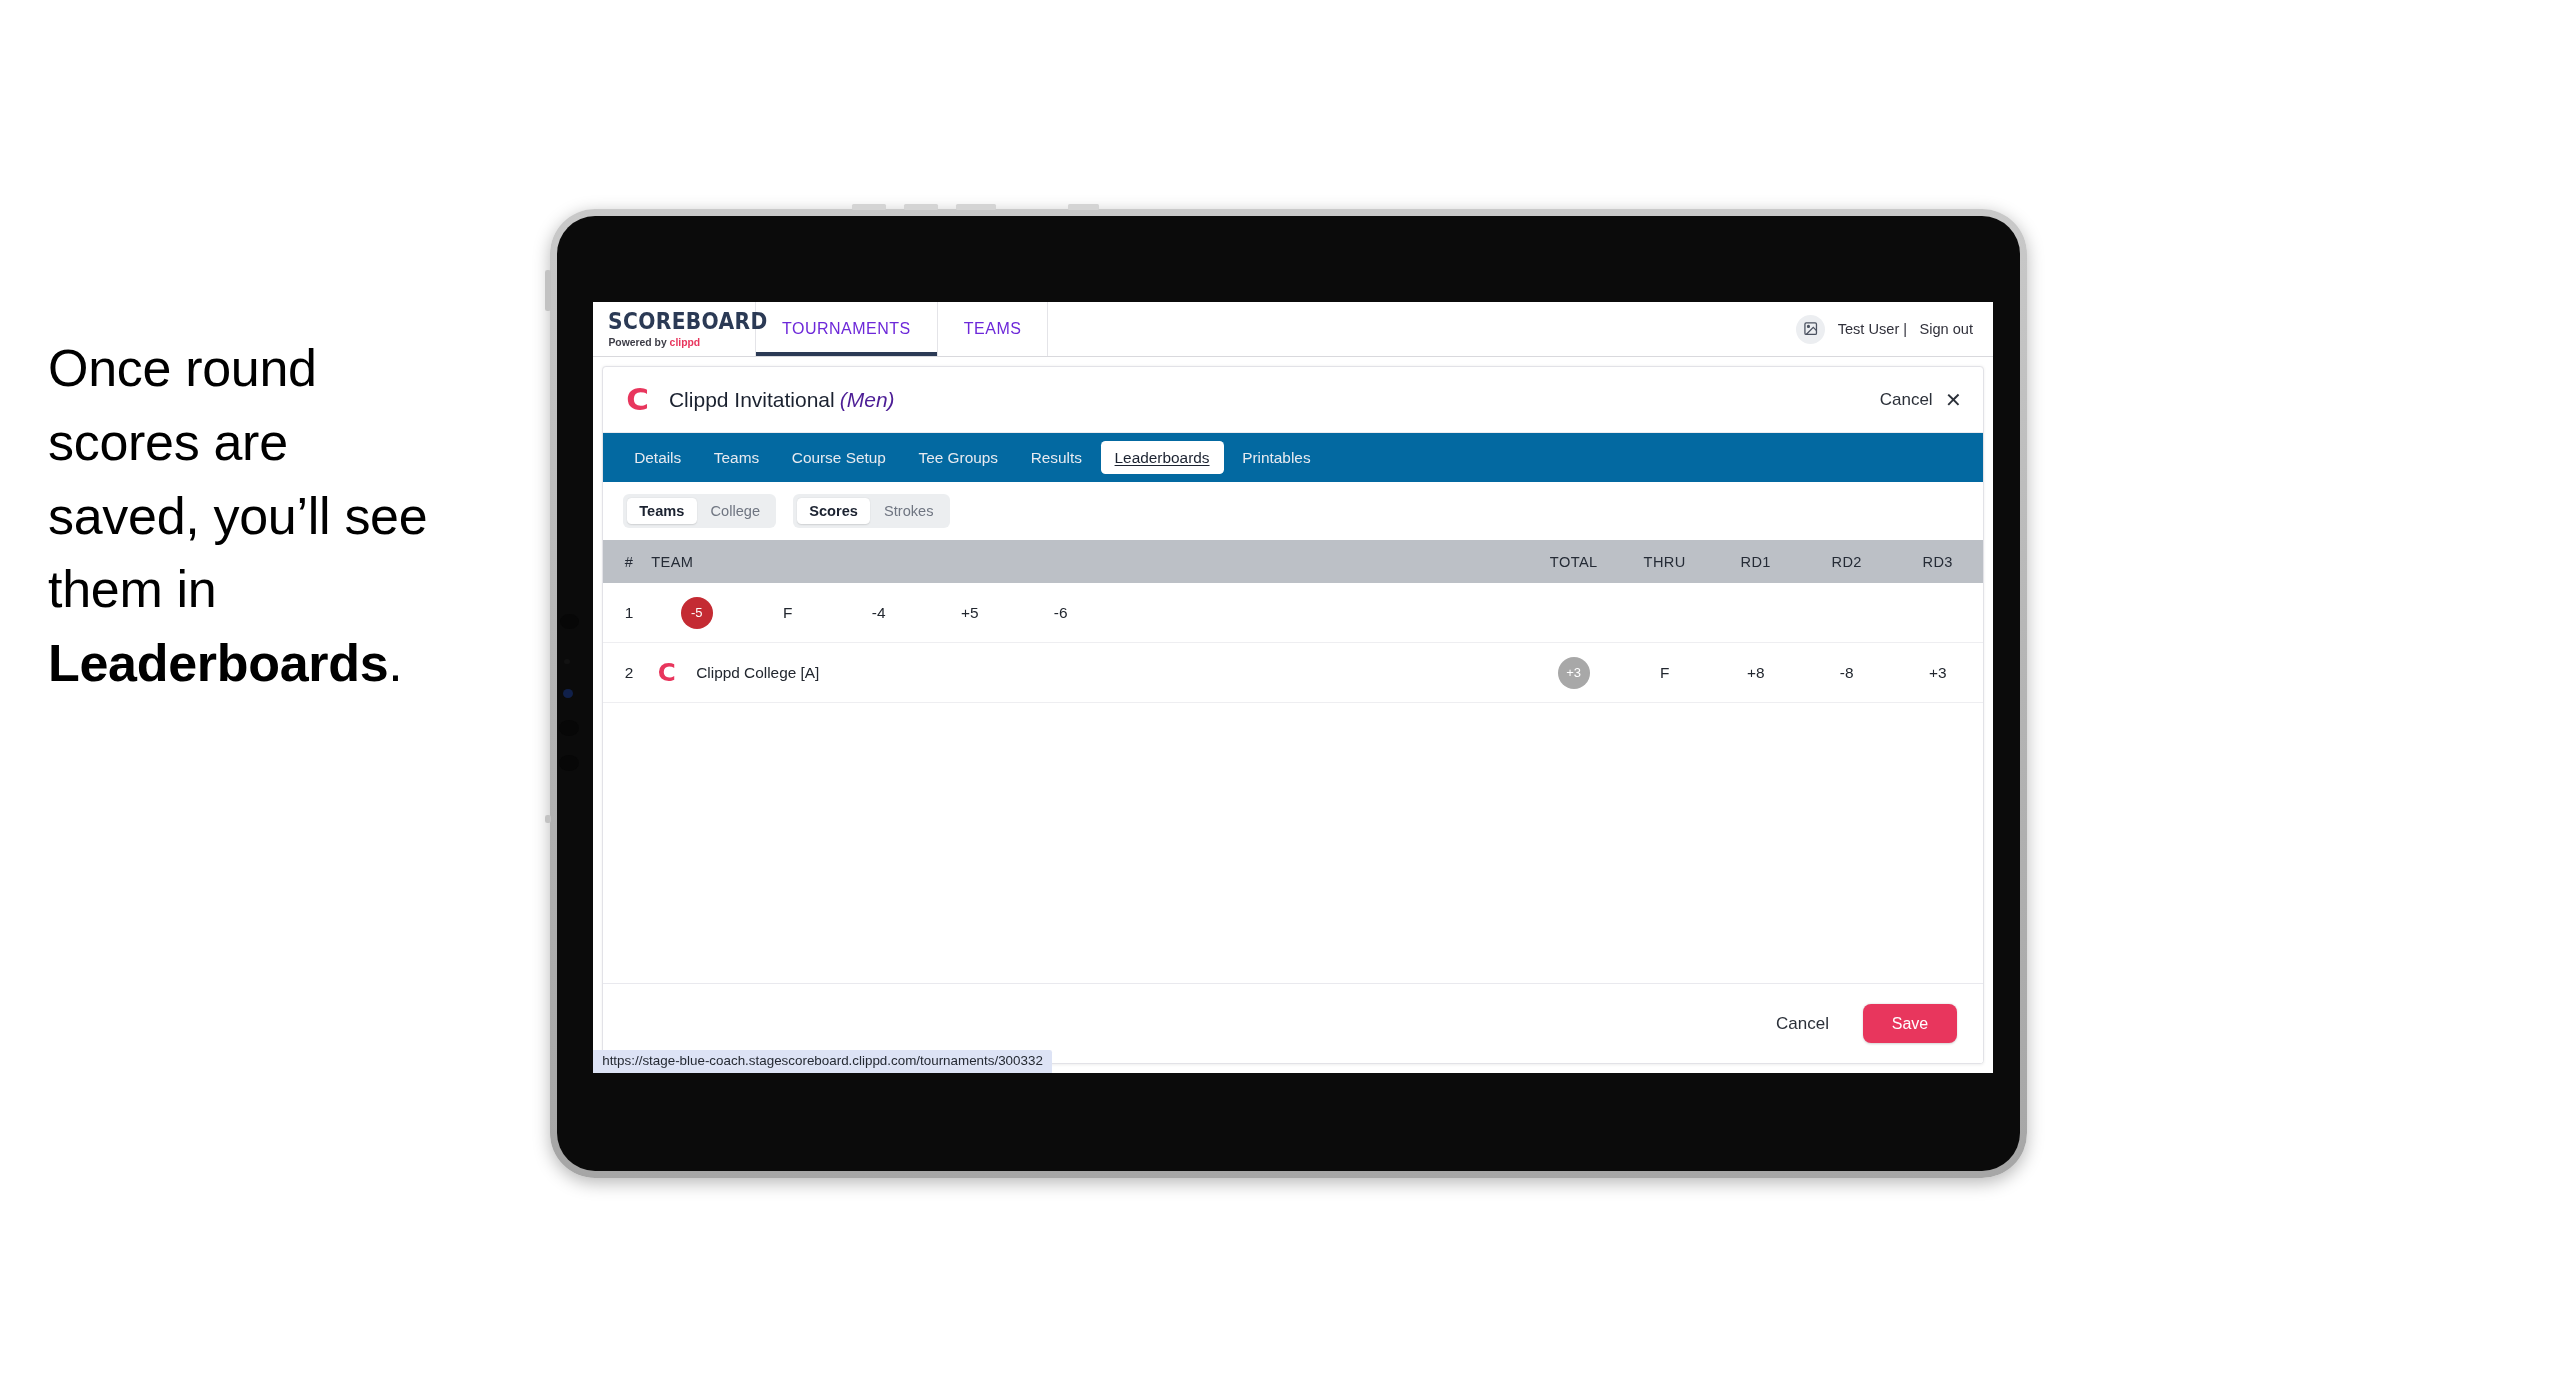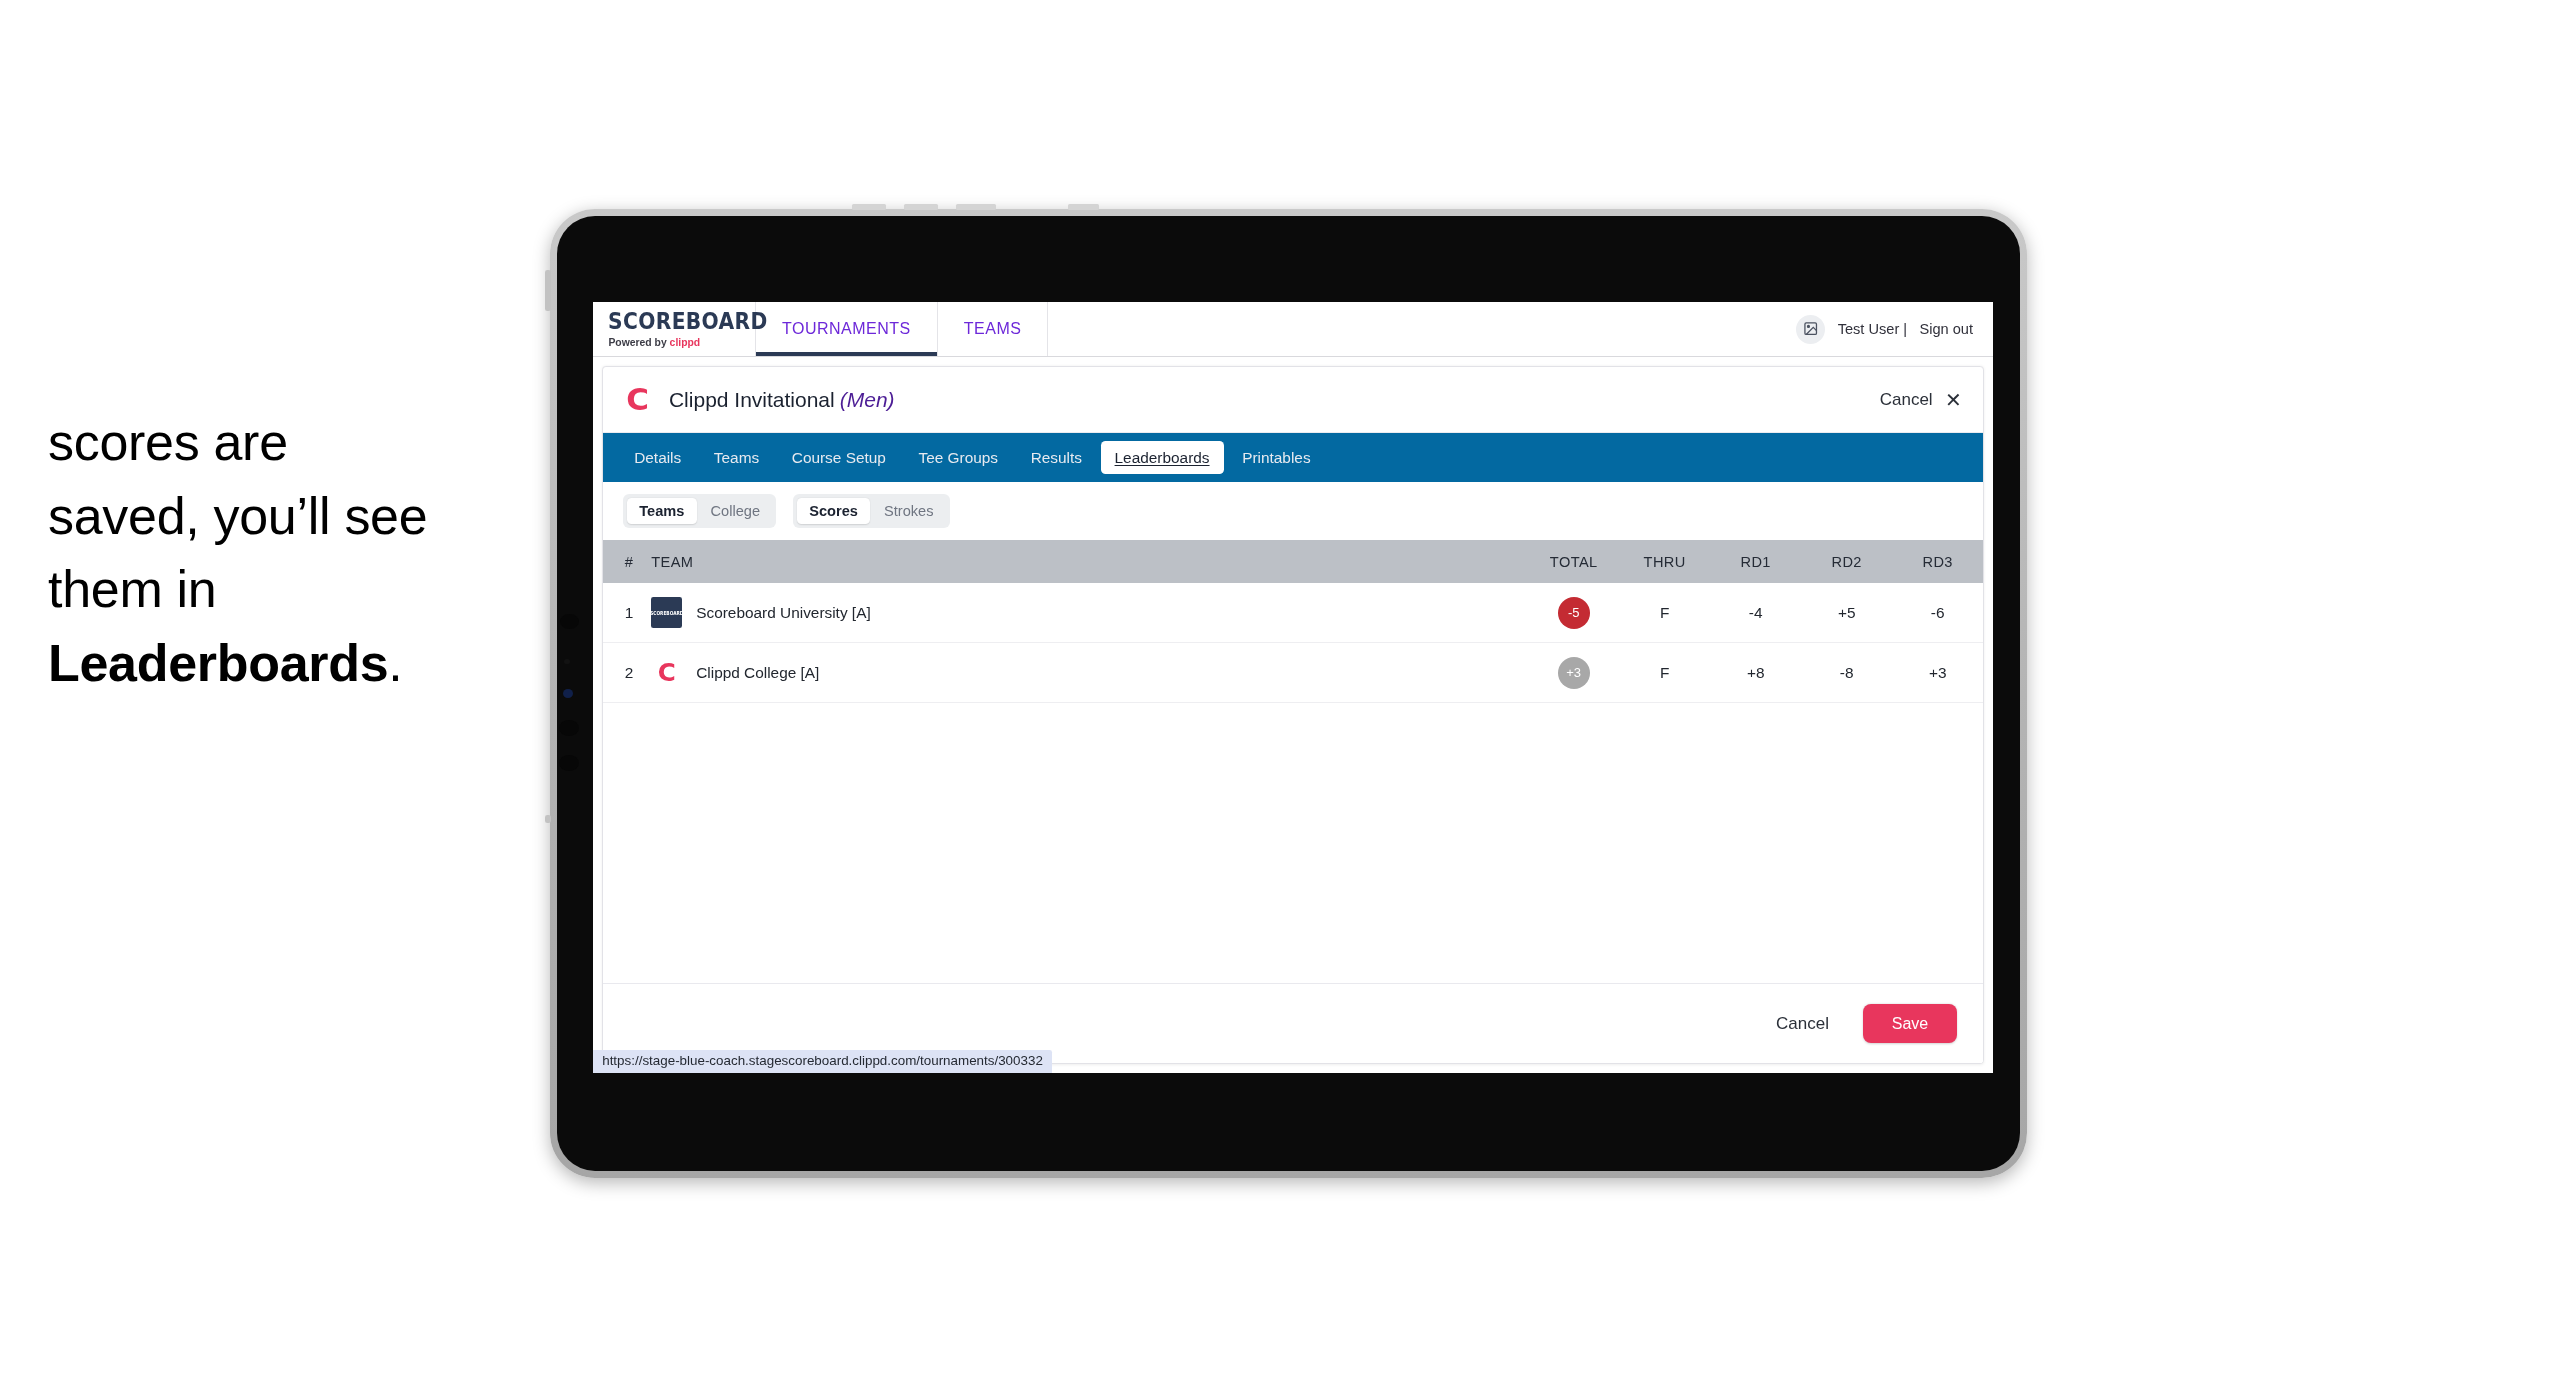--- a/index.html
+++ b/index.html
@@ -323,21 +323,21 @@
     white-space: nowrap;
     border-top-right-radius: 2.3px;
   }
 </style>
 </head>
 <body>
 
 <div class="stage">
 
   <div class="caption">
-    <br>
+    <span>Once round</span><br>
     <span>scores are</span><br>
     <span>saved, you’ll see</span><br>
     <span>them in</span><br>
     <b>Leaderboards</b><span>.</span>
   </div>
 
   <div class="tablet">
     <div class="tablet-screen"></div>
   </div>
 
@@ -422,26 +422,20 @@
           <div class="col-team">TEAM</div>
           <div class="col-score">TOTAL</div>
           <div class="col-score">THRU</div>
           <div class="col-score">RD1</div>
           <div class="col-score">RD2</div>
           <div class="col-score">RD3</div>
         </div>
 
         <div class="trow">
           <div class="col-rank">1</div>
-          <div class="col-team">
-            <div class="team-logo-su">
-                <span>SCOREBOARD</span>
-              </div>
-            <span>Scoreboard University [A]</span>
-          </div>
           <div class="col-score"><span class="pill red">-5</span></div>
           <div class="col-score">F</div>
           <div class="col-score">-4</div>
           <div class="col-score">+5</div>
           <div class="col-score">-6</div>
         </div>
 
         <div class="trow">
           <div class="col-rank">2</div>
           <div class="col-team">

